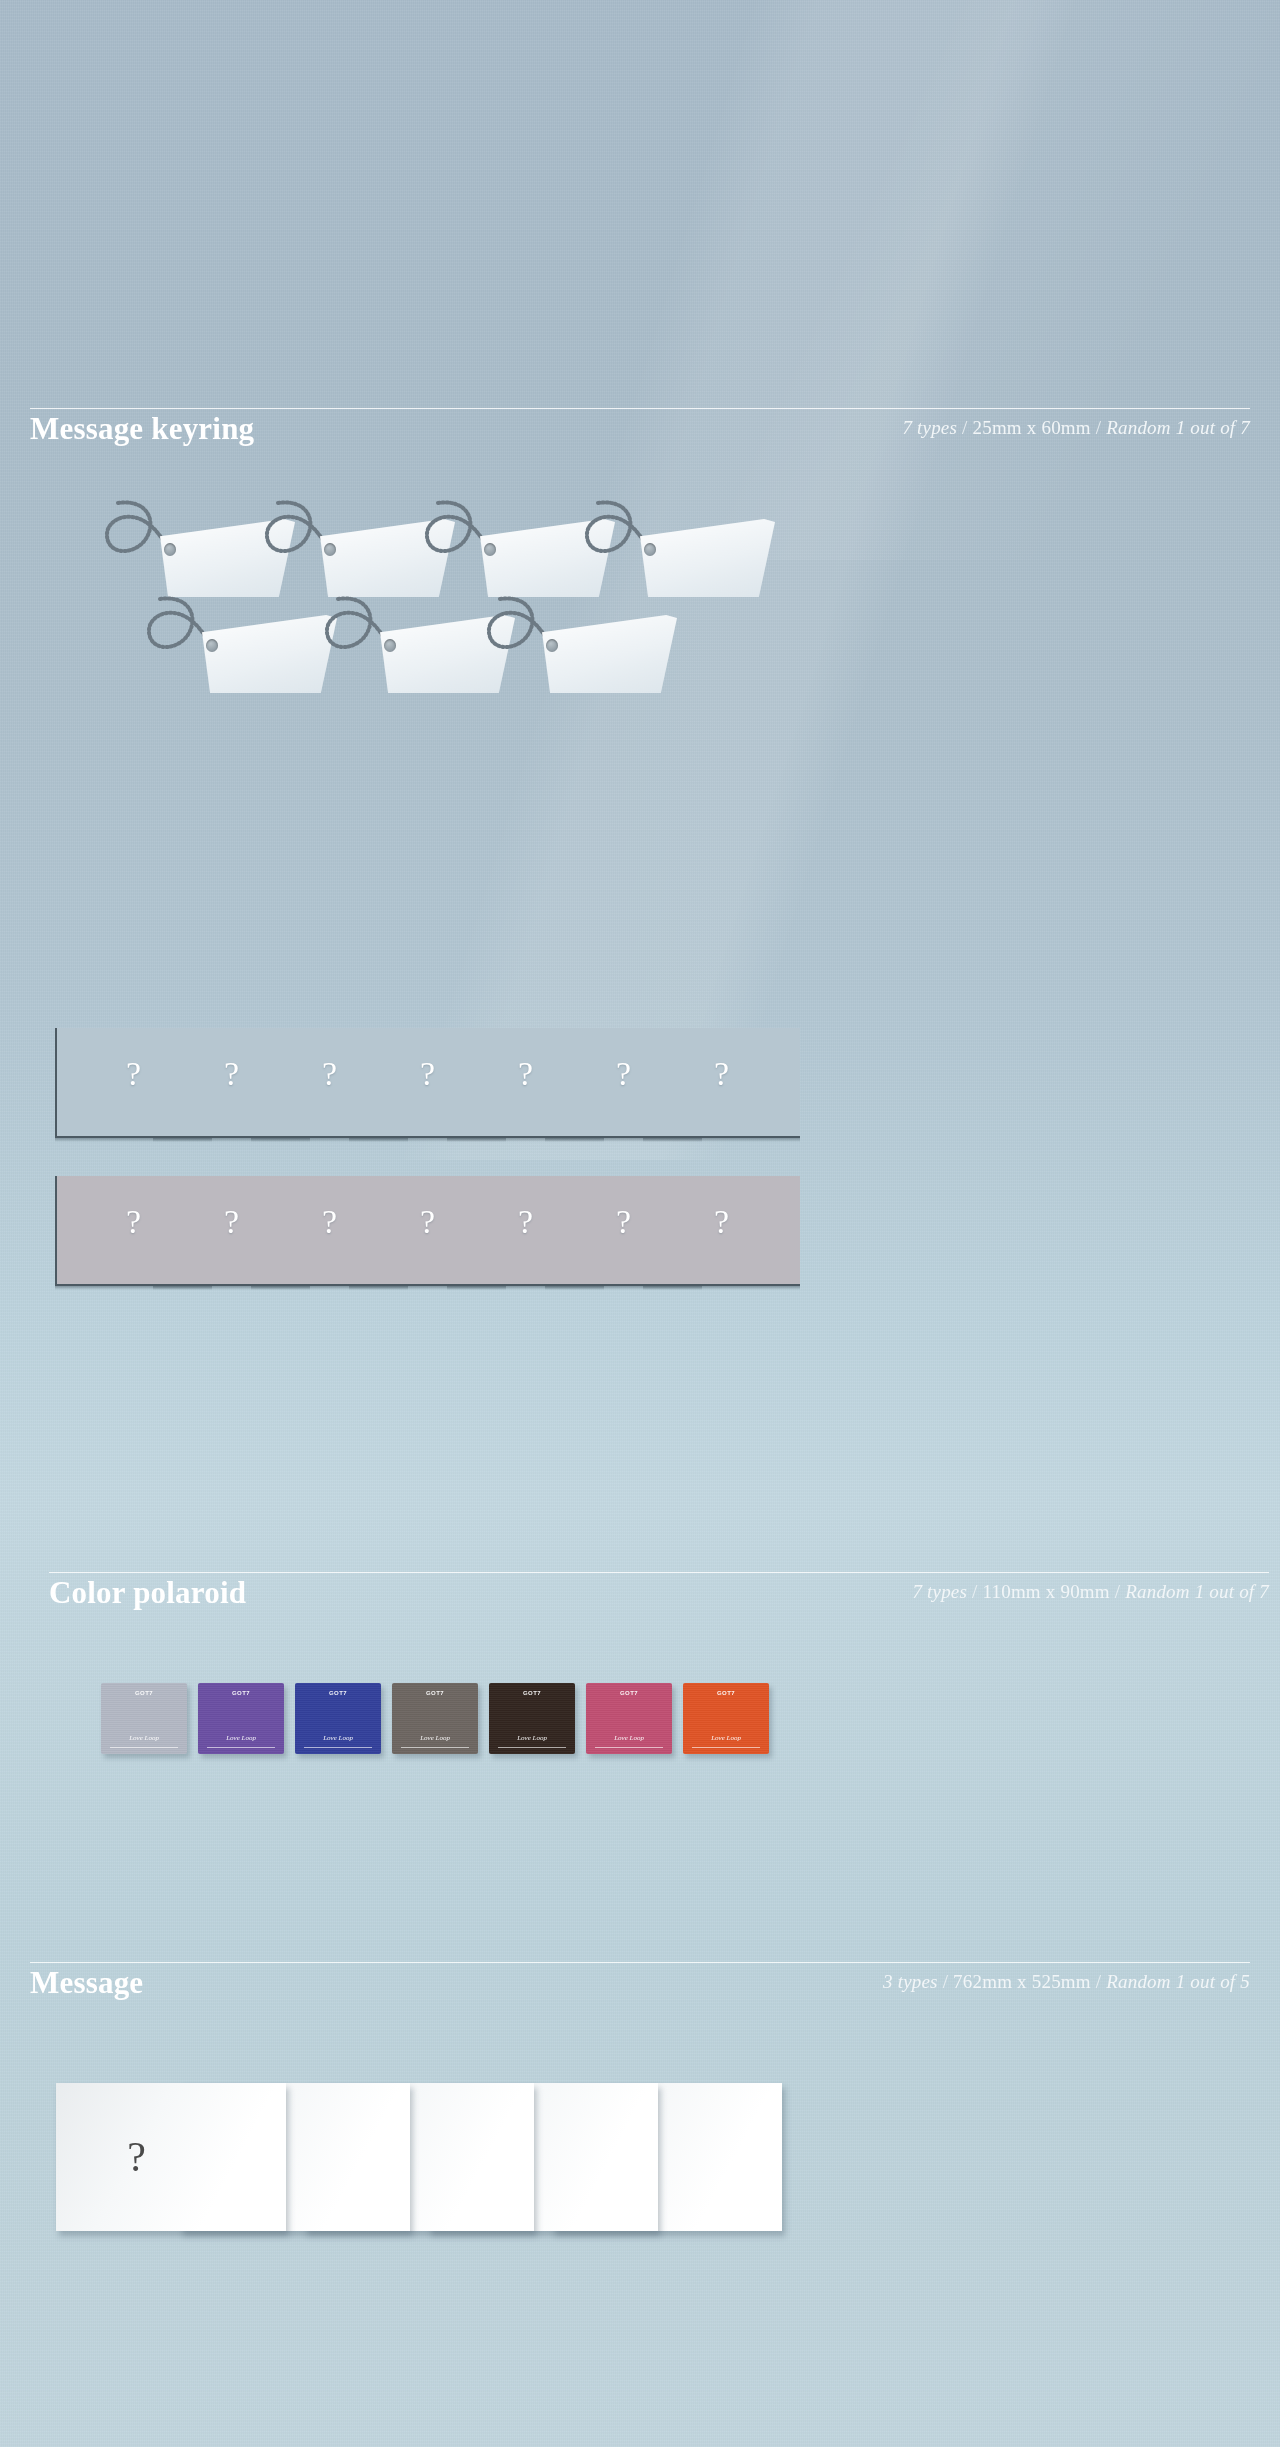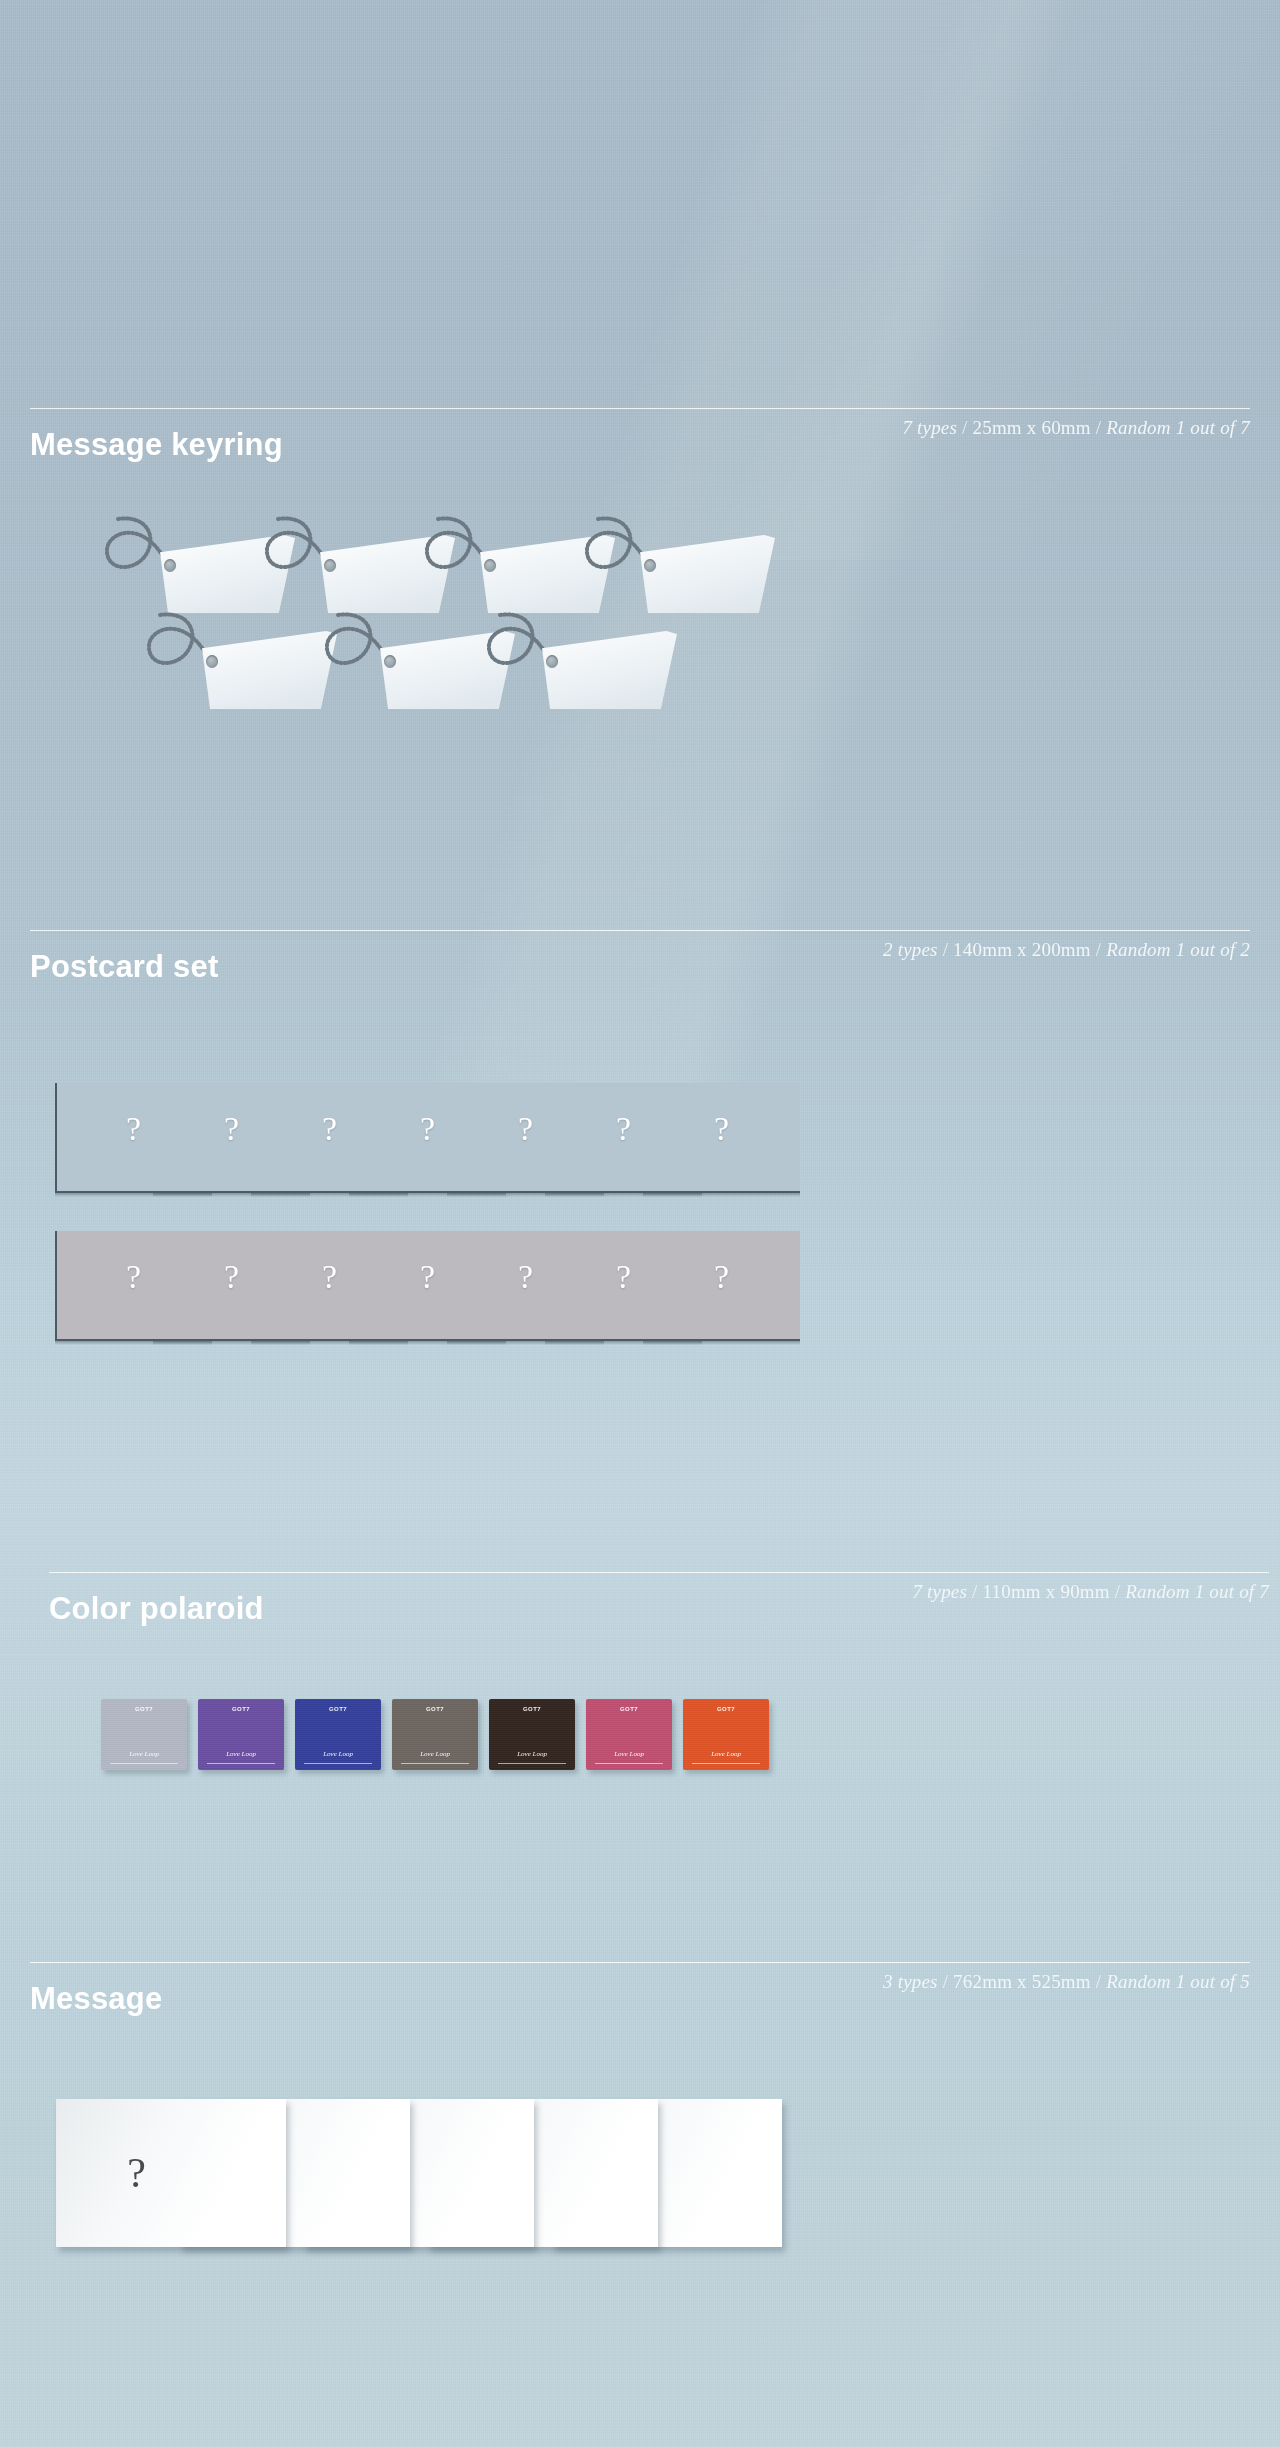--- a/index.html
+++ b/index.html
@@ -78,22 +78,22 @@
 
   
   .section{ position:absolute; left:0; width:1280px; z-index:4; }
   .sec-head{
     position:relative;
     margin:0 30px;
     border-top:1.5px solid rgba(255,255,255,0.82);
   }
   .sec-title{
     display:inline-block;
-    margin-top:18px;
-    font-family:Liberation Sans, sans-serif;
+    margin-top:2px;
+    font-family:Liberation Serif, serif;
     font-weight:bold;
     font-size:31px;
     color:#ffffff;
     letter-spacing:0.2px;
   }
   .sec-meta{
     position:absolute;
     right:0;
     top:8px;
     font-family:"Liberation Serif", serif;
@@ -299,30 +299,20 @@
               <path d="M20 10 C 46 6, 58 24, 50 42 C 42 60, 16 64, 10 48 C 5 34, 18 22, 34 24 C 52 26, 64 44, 70 56" stroke="#6d7a84" stroke-width="4" fill="none" stroke-dasharray="1.6 2.6" stroke-linecap="round"></path>
             </svg></div>
           <div class="tag"></div>
           <div class="tag-face"></div>
           <div class="hole"></div>
         </div>
       </div>
   </div>
 
   <div class="section" id="sec-postcard" style="top:930px;">
-    <div class="sec-head">
-      <span class="sec-title">Postcard set</span>
-      <span class="sec-meta">
-        <span>2 types</span>
-        <span class="sep">/</span>
-        <span class="plain">140mm x 200mm</span>
-        <span class="sep">/</span>
-        <span>Random 1 out of 2</span>
-      </span>
-    </div>
     <div style="position:relative; height:400px; margin-top:48px;">
       <div class="card-row" id="postcard-row-0" style="top:50px; height:110px;">
           <div class="pc" style="left: 55px; z-index: 7;">
             <div class="face" style="background: rgb(182, 198, 208);"></div>
             <div class="qm">?</div>
             <div class="drop"></div>
           </div>
           <div class="pc" style="left: 153px; z-index: 6;">
             <div class="face" style="background: rgb(182, 198, 208);"></div>
             <div class="qm">?</div>

